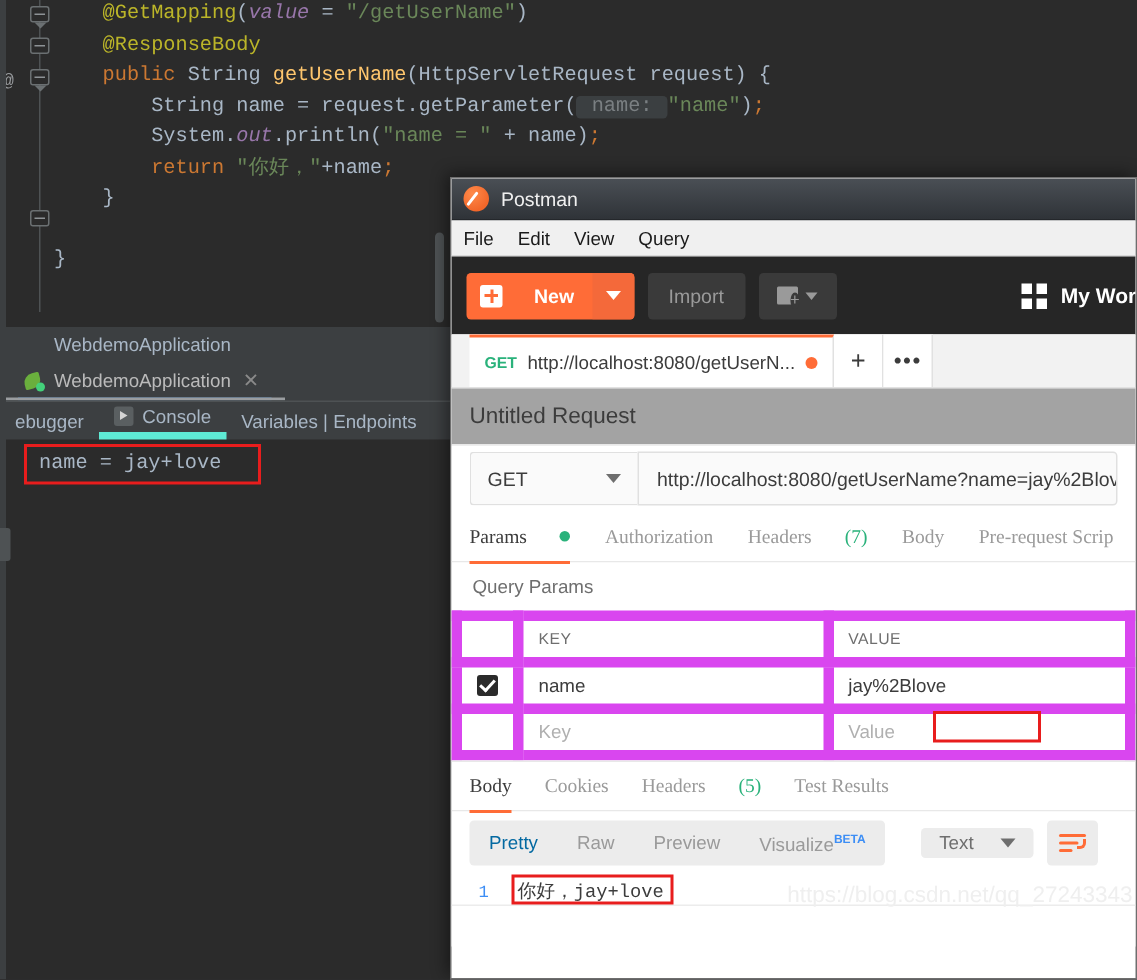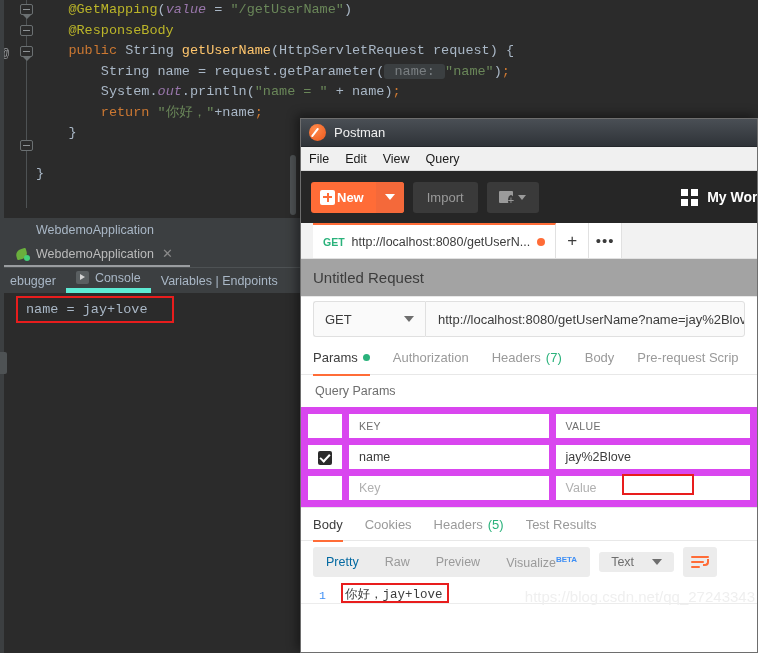--- a/index.html
+++ b/index.html
@@ -184,21 +184,21 @@
   .pm-toolbar {
     height: 52px; background: #262626;
     display: flex; align-items: center; padding: 0 10px; gap: 9px;
     position: relative;
   }
   .btn-new {
     display: flex; align-items: center; height: 31px;
     background: #ff6c37; border-radius: 3px; overflow: hidden;
   }
   .btn-new .main {
-    display: flex; align-items: center; gap: 2px;
+    display: flex; align-items: center; gap: 21px;
     padding: 0 12px 0 9px; height: 31px;
   }
   .plus-sq {
     width: 15px; height: 15px; background: #fff; border-radius: 2px;
     position: relative;
   }
   .plus-sq::before, .plus-sq::after {
     content: ""; position: absolute; background: #ff6c37;
   }
   .plus-sq::before { left: 6.5px; top: 3px; width: 2px; height: 9px; }
@@ -291,21 +291,21 @@
     border-radius: 0 3px 3px 0;
     display: flex; align-items: center; padding: 0 12px;
     color: #3c3c3c; font-size: 13px; overflow: hidden; white-space: nowrap;
   }
 
   .pm-reqtabs {
     height: 34px; display: flex; align-items: center; gap: 23px;
     padding: 0 12px; border-bottom: 1px solid #e8e8e8; background: #fff;
   }
   .rtab { font-size: 13px; color: #9a9a9a; position: relative;
-          display: flex; align-items: center; gap: 5px; height: 34px; }
+          display: flex; align-items: center; gap: 22px; height: 34px; font-family: Liberation Serif, serif; }
   .rtab.active { color: #3c3c3c; }
   .rtab.active::after {
     content: ""; position: absolute; left: 0; right: 0; bottom: -1px;
     height: 2px; background: #ff6c37;
   }
   .green-dot { width: 7px; height: 7px; border-radius: 50%; background: #2ab27b; }
   .cnt { color: #2ab27b; }
 
   .qp-label {
     height: 32px; display: flex; align-items: center; padding-left: 14px;
@@ -343,21 +343,21 @@
   }
   .vgroup {
     display: flex; align-items: center; background: #ececec; border-radius: 3px;
     height: 30px;
   }
   .vitem { padding: 0 13px; font-size: 12.5px; color: #9a9a9a; line-height: 30px; }
   .vitem.active { color: #0369a1; }
   .beta { font-size: 8px; color: #3d8ef5; font-weight: bold; vertical-align: super; }
   .vsel {
     display: flex; align-items: center; gap: 18px; background: #ececec;
-    border-radius: 3px; height: 20px; padding: 0 12px; margin-left: 5px;
+    border-radius: 3px; height: 20px; padding: 0 12px; margin-left: 20px;
     color: #6e6e6e; font-size: 12.5px;
   }
   .wrap-btn {
     width: 34px; height: 30px; background: #ececec; border-radius: 3px;
     margin-left: 5px; display: flex; align-items: center; justify-content: center;
     position: relative;
   }
   .wrap-btn i {
     position: absolute; background: #ff6c37; height: 2px; border-radius: 1px;
   }

